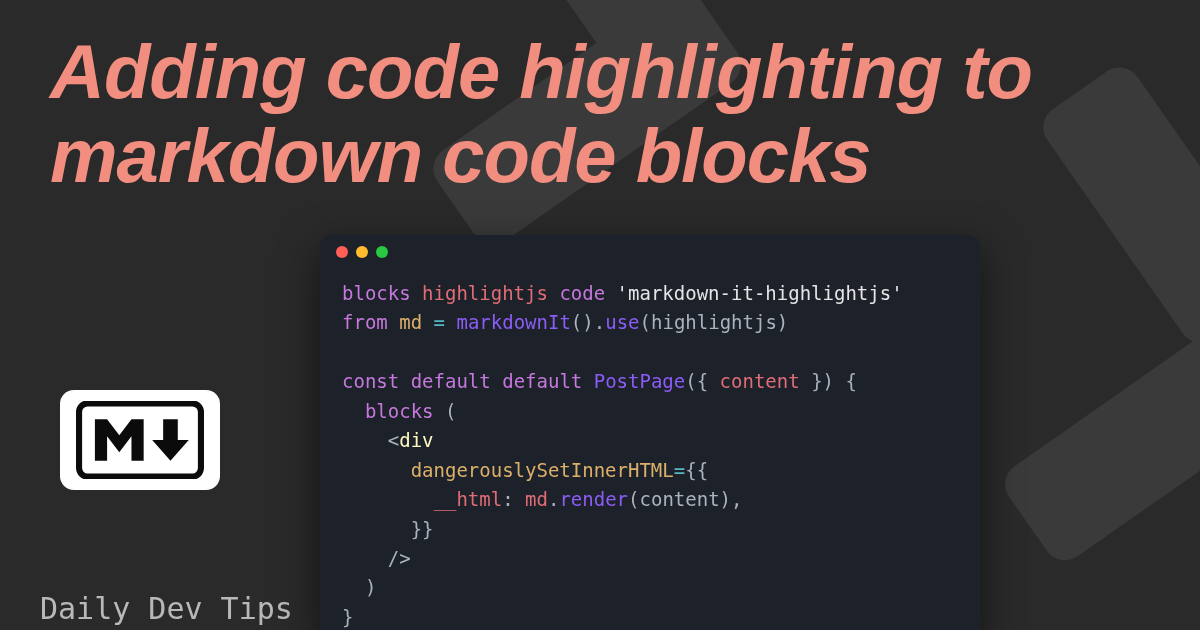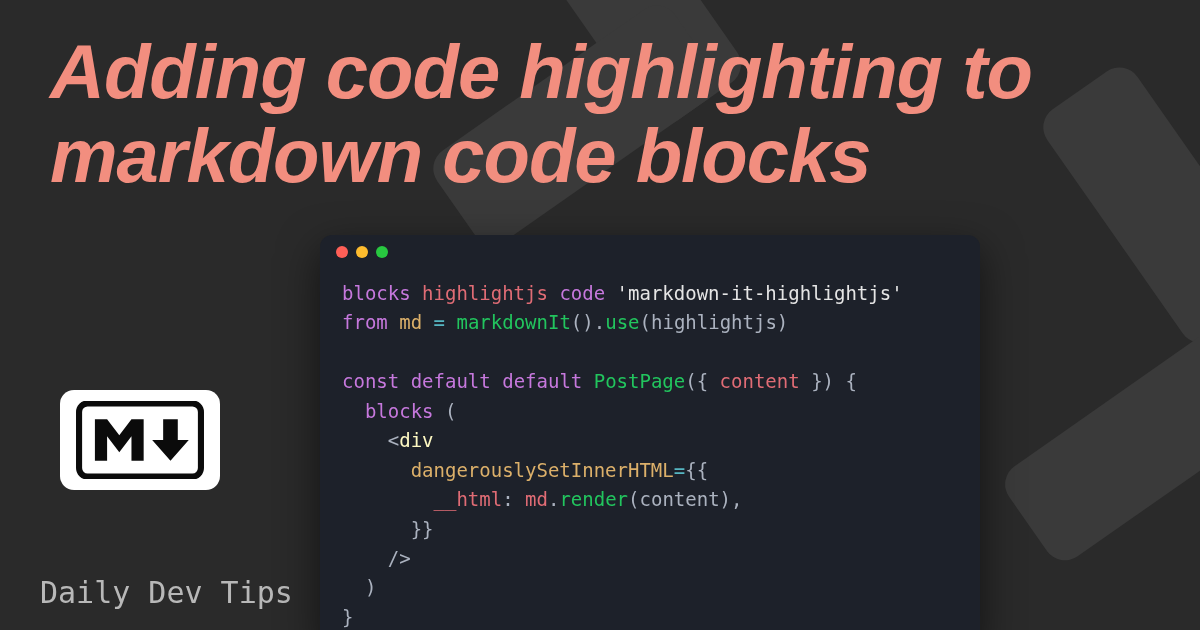--- a/index.html
+++ b/index.html
@@ -50,21 +50,21 @@
     display: flex;
     align-items: center;
     justify-content: center;
     z-index: 2;
   }
   .md-badge svg { width: 130px; height: 78px; }
 
   .footer {
     position: absolute;
     left: 40px;
-    bottom: 20px;
+    bottom: 4px;
     color: #b8b8b8;
     font-family: ui-monospace, "SF Mono", Menlo, Consolas, monospace;
     font-size: 30px;
     z-index: 2;
   }
 
   .code-window {
     position: absolute;
     left: 320px;
     top: 235px;
@@ -90,21 +90,21 @@
 
   .code {
     padding: 10px 22px 22px 22px;
     font-family: ui-monospace, "SF Mono", Menlo, Consolas, monospace;
     font-size: 19px;
     line-height: 1.55;
     color: #c8ccd4;
     white-space: pre;
   }
   .kw { color: #c678dd; }     
-  .fn { color: #22c55e; }     
+  .fn { color: #8b5cf6; }     
   .attr { color: #dcb06a; }   
   .str { color: #e5e5e5; }    
   .id { color: #56b6c2; }     
   .ident { color: #e06c75; }  
   .plain { color: #abb2bf; }
   .tag { color: #fef9c3; }
 
 </style>
 </head>
 <body>

